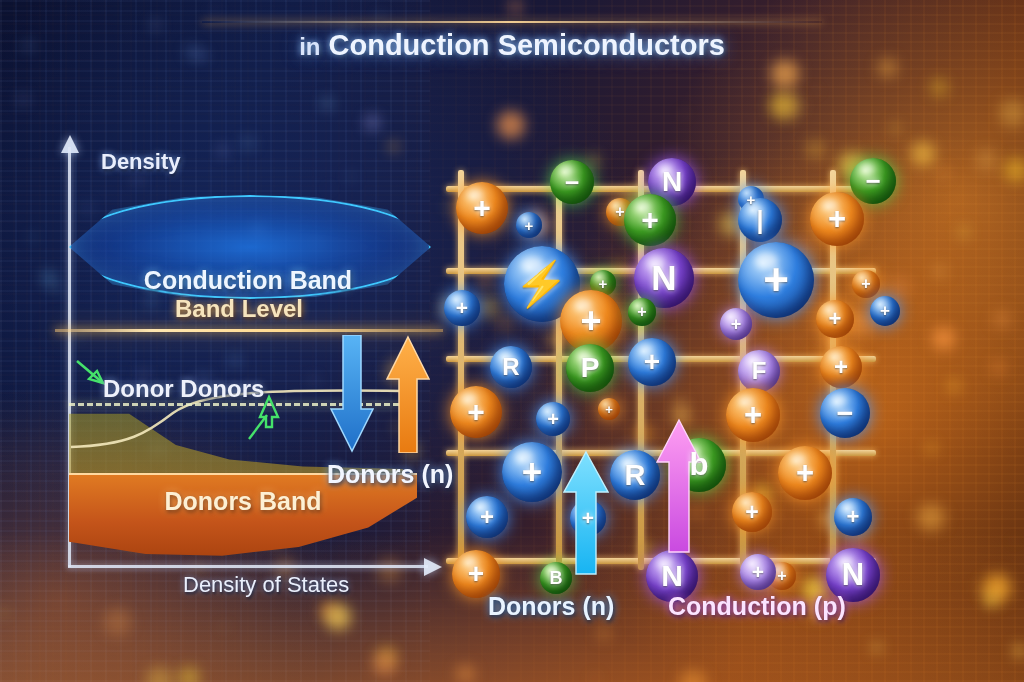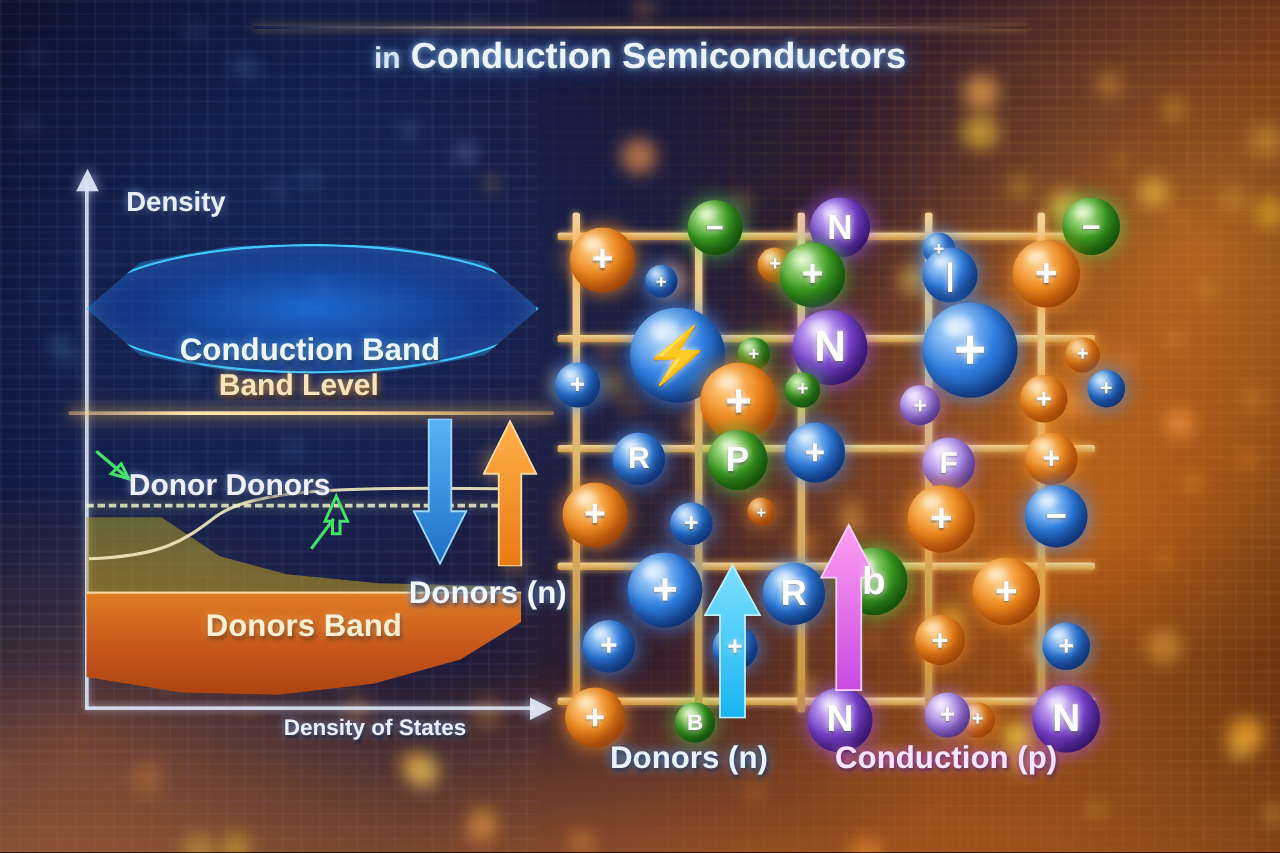--- a/index.html
+++ b/index.html
@@ -50,22 +50,22 @@
   #y-axis{left:13px;top:12px;width:3px;height:420px;}
   #y-arrow{position:absolute;left:6px;top:0px;width:0;height:0;
     border-left:9px solid transparent;border-right:9px solid transparent;border-bottom:18px solid rgba(225,233,248,.92);
     filter:drop-shadow(0 0 5px rgba(200,220,255,.7));}
   #x-axis{left:13px;top:430px;width:360px;height:3px;}
   #x-arrow{position:absolute;left:369px;top:423px;width:0;height:0;
     border-top:9px solid transparent;border-bottom:9px solid transparent;border-left:18px solid rgba(225,233,248,.92);
     filter:drop-shadow(0 0 5px rgba(200,220,255,.7));}
   #energy-label{position:absolute;left:46px;top:14px;font-size:22px;font-weight:bold;color:#e9eefc;
     text-shadow:0 0 7px rgba(140,185,255,.85),1px 2px 3px rgba(0,0,15,.9);}
-  #dos-label{position:absolute;left:128px;top:437px;font-size:18px;font-weight:bold;color:#eaeffc;
-    text-shadow:0 0 7px rgba(150,190,255,.8),1px 2px 3px rgba(0,0,15,.9);margin-left:44px;}
+  #dos-label{position:absolute;left:128px;top:437px;font-size:22px;font-weight:normal;color:#eaeffc;
+    text-shadow:0 0 7px rgba(150,190,255,.8),1px 2px 3px rgba(0,0,15,.9);}
 
   #cb-lens{position:absolute;left:14px;top:60px;width:358px;height:100px;
     border:2.5px solid #3fc8ff;border-radius:50% / 50%;
     clip-path:polygon(0 50%,12% 14%,32% 2%,50% 0,68% 2%,88% 14%,100% 50%,88% 86%,68% 98%,50% 100%,32% 98%,12% 86%);
     background:radial-gradient(ellipse at 50% 50%, rgba(30,120,235,.80), rgba(15,60,170,.45) 65%, rgba(10,40,120,.15));
     box-shadow:0 0 18px rgba(60,180,255,.75),inset 0 0 30px rgba(80,190,255,.35);}
   #cb-label{position:absolute;left:14px;top:92px;width:358px;text-align:center;font-size:25px;font-weight:bold;color:#eef6ff;
     text-shadow:0 0 8px rgba(120,200,255,.95),1px 2px 4px rgba(0,5,30,.9);margin-top:39px;}
 
   #fermi-line{position:absolute;left:0px;top:194px;width:388px;height:3px;

